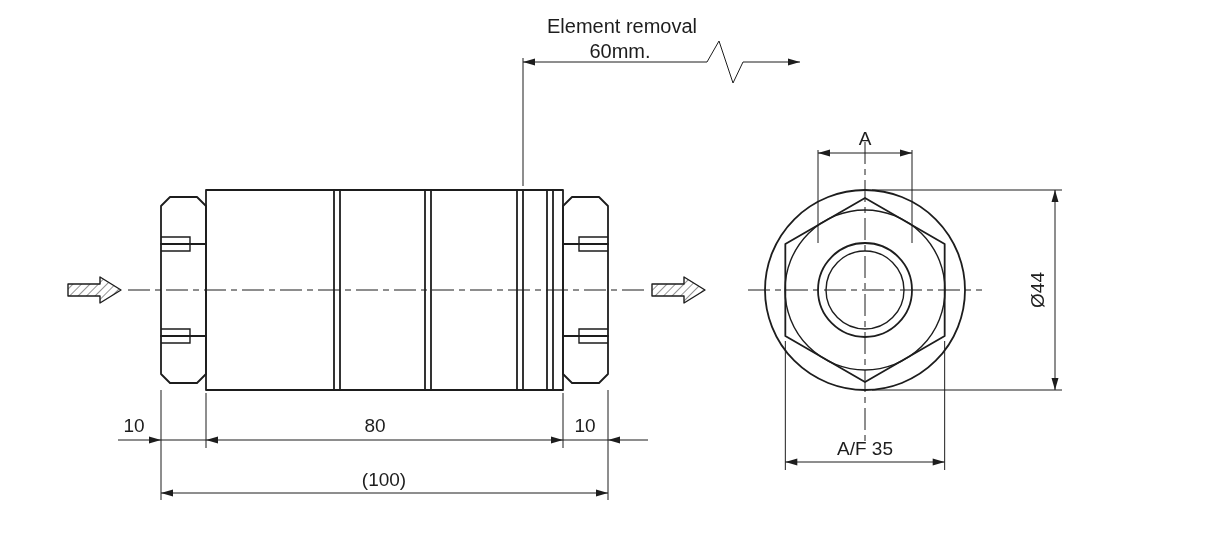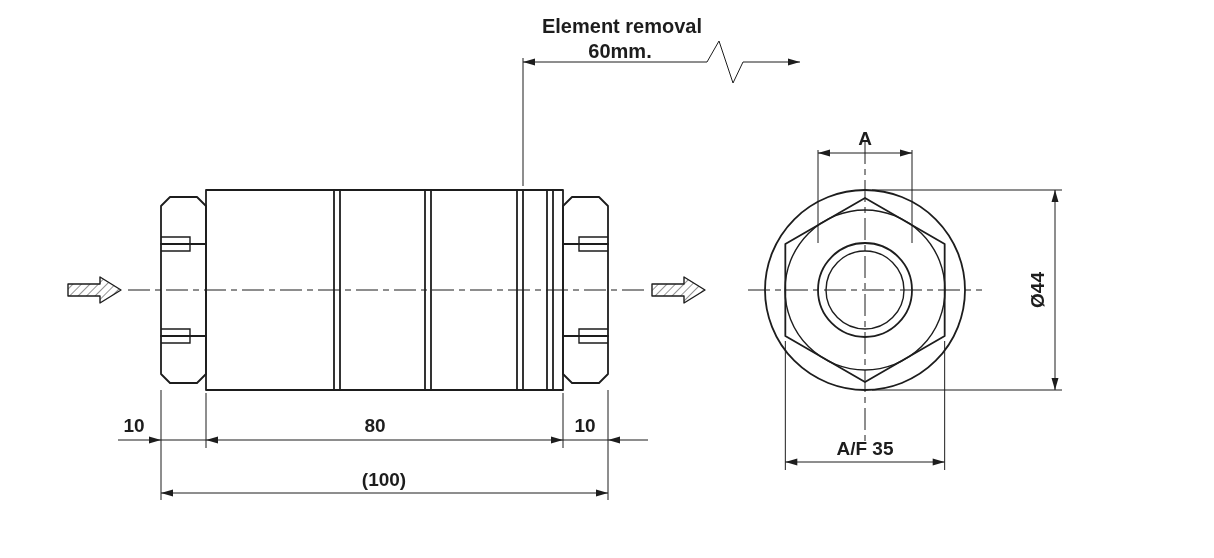--- a/index.html
+++ b/index.html
@@ -1,21 +1,20 @@
 <!DOCTYPE html>
 <html style="--line: #1d1d1d; --bg: #ffffff;"><head>
 <meta charset="utf-8">
 <style>
   :root { --line: #1d1d1d; --bg: #ffffff; }
   html, body { margin: 0; padding: 0; background: var(--bg); }
   .page {
     width: 1214px; height: 558px; position: relative;
     background: var(--bg); overflow: hidden;
     font-family: "Liberation Sans", sans-serif;
-    font-weight: bold;
   }
   svg { display: block; }
   .obj   { stroke: var(--line); fill: none; stroke-width: 1.8; stroke-linecap: round; stroke-linejoin: round; }
   .med   { stroke: var(--line); fill: none; stroke-width: 1.4; }
   .thin  { stroke: var(--line); fill: none; stroke-width: 1; }
   .cl    { stroke: var(--line); fill: none; stroke-width: 1; stroke-dasharray: 22 5 6 5; }
   .arrow { fill: var(--line); stroke: none; }
   .hatched { fill: url(#hatch); stroke: var(--line); stroke-width: 1.4; stroke-linejoin: round; }
   text { fill: var(--line); stroke: none; }
   .dim-text  { font-size: 19px; font-family: "Liberation Sans", sans-serif; }

